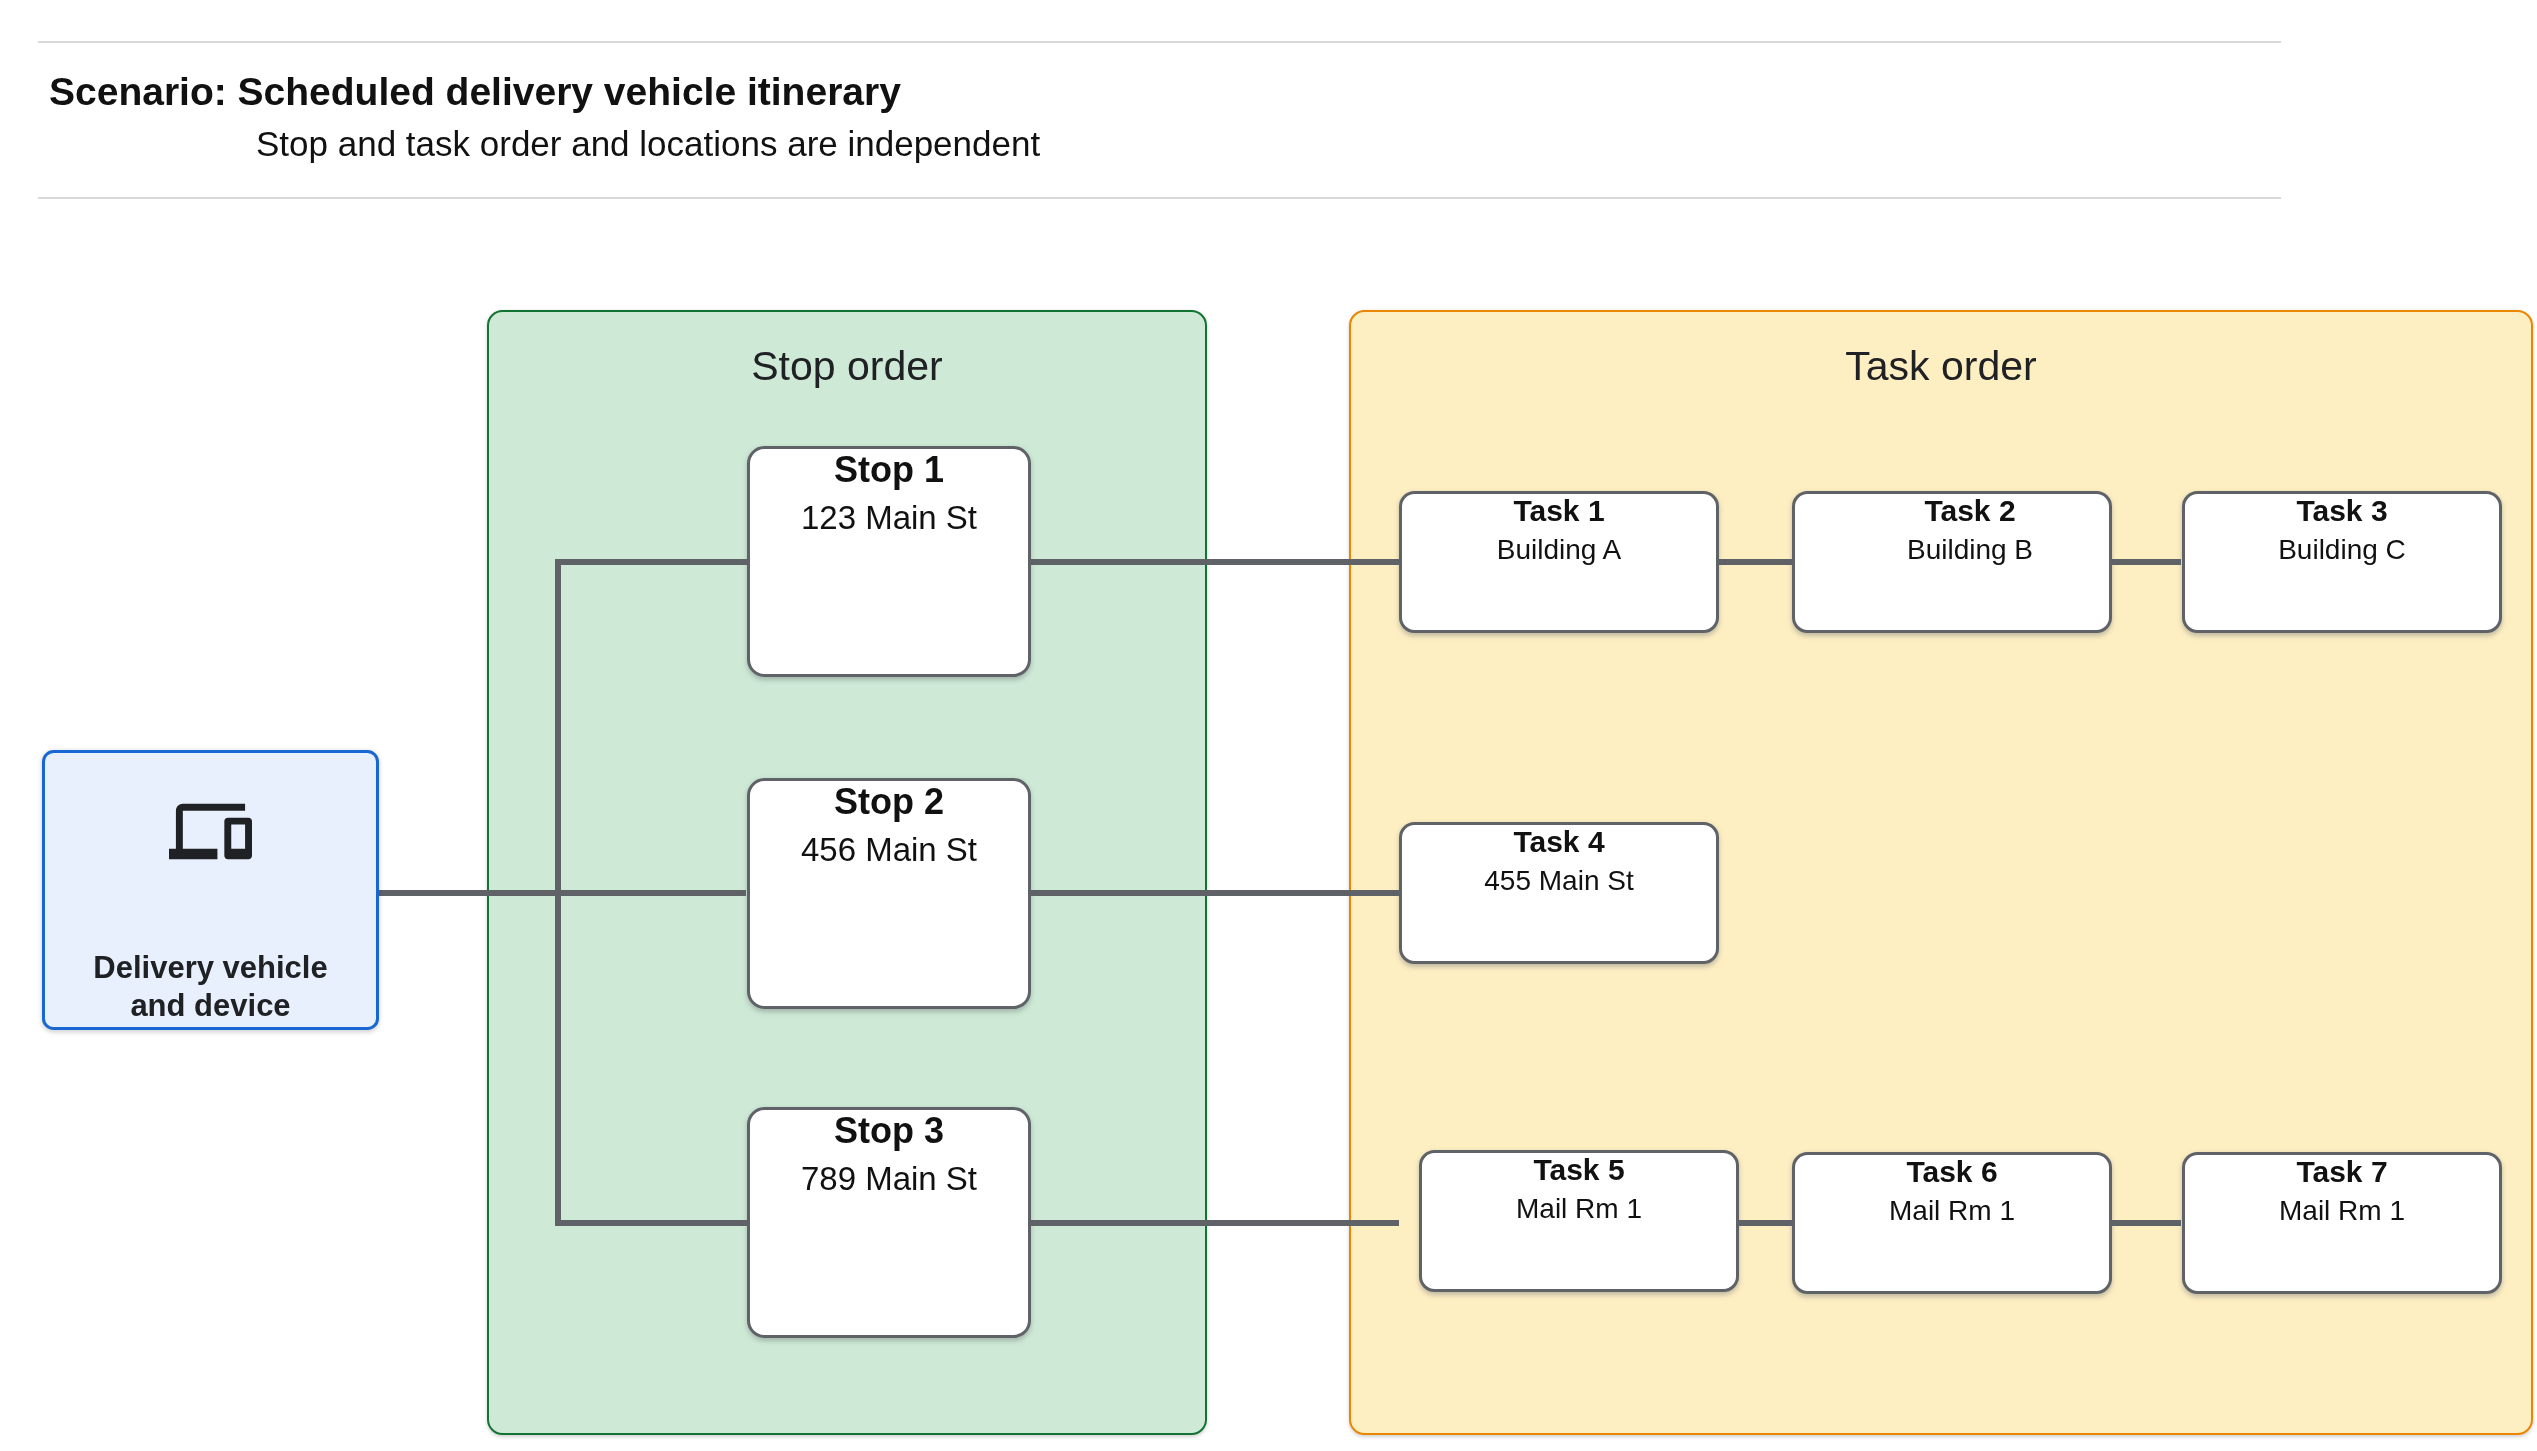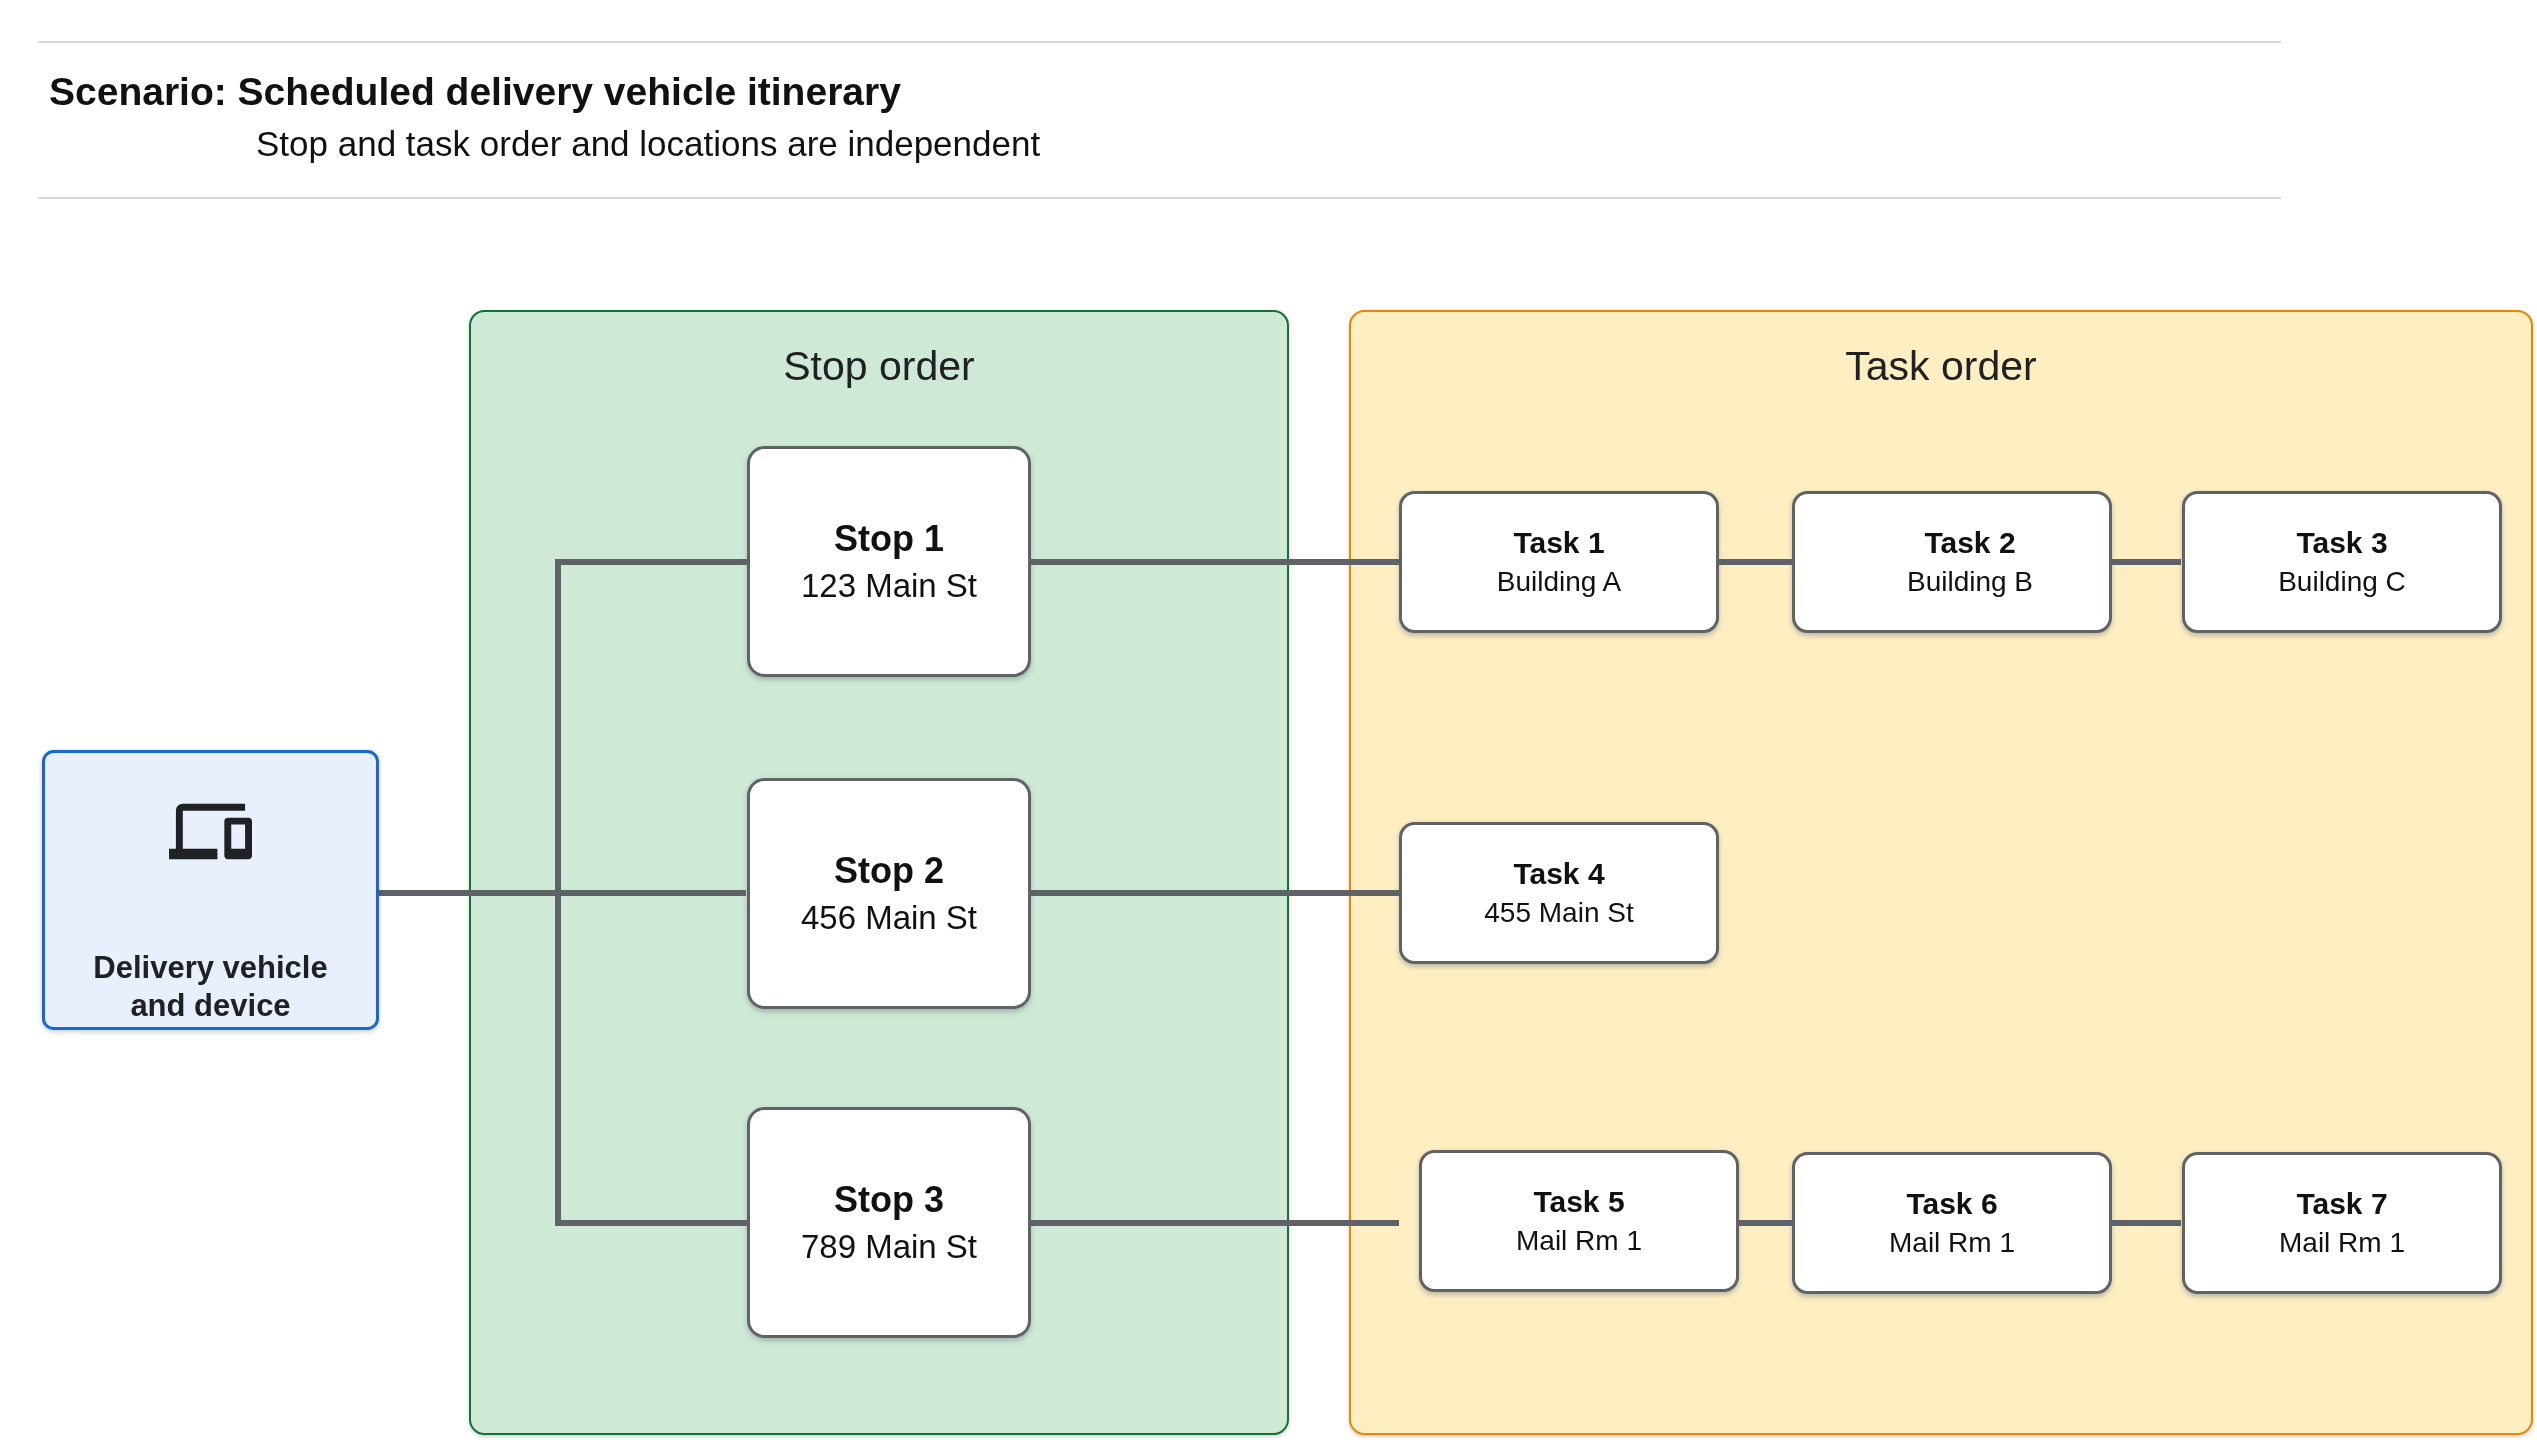--- a/index.html
+++ b/index.html
@@ -19,21 +19,21 @@
     position:absolute;left:49px;top:70px;
     font-size:39px;font-weight:bold;color:#111111;white-space:nowrap;
   }
   .page-subtitle{
     position:absolute;left:256px;top:124px;
     font-size:35px;font-weight:normal;color:#111111;white-space:nowrap;
   }
   
   .panel{position:absolute;top:310px;height:1125px;border-radius:15.5px;box-sizing:border-box;z-index:1;}
   .panel-stop{
-    left:469px;width:820px;
+    left:487px;width:720px;
     background:#ceead6;border:2.9px solid #137333;
     box-shadow:0 1.9px 3.9px rgba(0,0,0,0.18);
   }
   .panel-task{
     left:1349px;width:1184px;
     background:#feefc3;border:2.9px solid #ea8600;
     box-shadow:0 1.9px 3.9px rgba(0,0,0,0.18);
   }
   .panel-title{
     position:absolute;top:31px;left:0;width:100%;
@@ -50,21 +50,21 @@
   .l-s1t1{left:1031px;top:559px;width:368px;}
   .l-t1t2{left:1701px;top:559px;width:91px;}
   .l-t2t3{left:2093px;top:559px;width:88px;}
   .l-s2t4{left:1031px;top:890px;width:368px;}
   .l-s3t5{left:1031px;top:1220px;width:368px;}
   .l-t5t6{left:1701px;top:1220px;width:91px;}
   .l-t6t7{left:2093px;top:1220px;width:88px;}
   
   .node{
     position:absolute;box-sizing:border-box;z-index:3;
-    display:flex;flex-direction:column;align-items:center;justify-content:center;
+    display:flex;flex-direction:column;align-items:center;
     text-align:center;
   }
   .vehicle-node{
     left:42px;top:750px;width:337px;height:280px;
     background:#e8f0fe;border:3.9px solid #1967d2;border-radius:11.6px;
     box-shadow:0 1.9px 4.8px rgba(0,0,0,0.20);
     justify-content:flex-start;
     gap:47px;
   }
   .vehicle-node .icon-wrap{margin-top:35px;height:87px;display:flex;align-items:center;}

